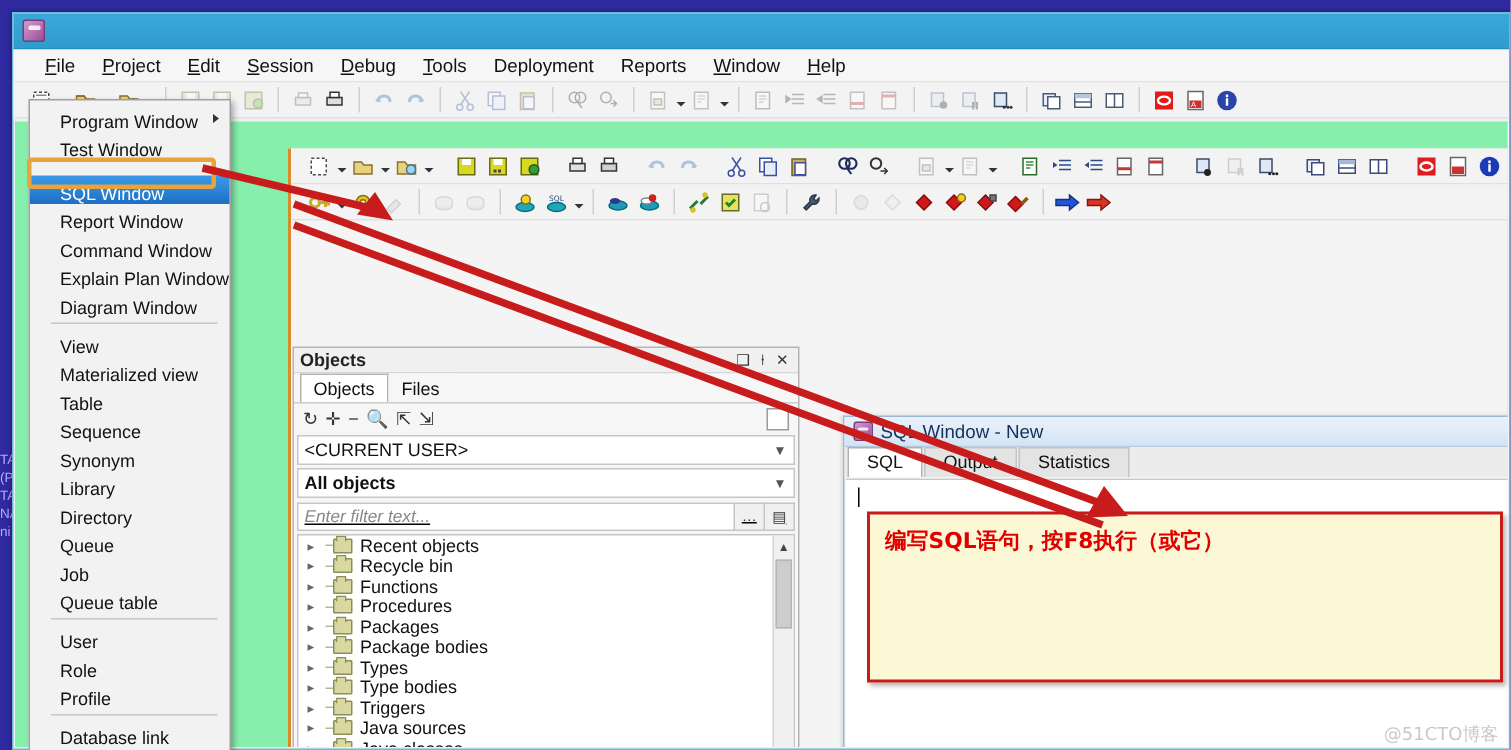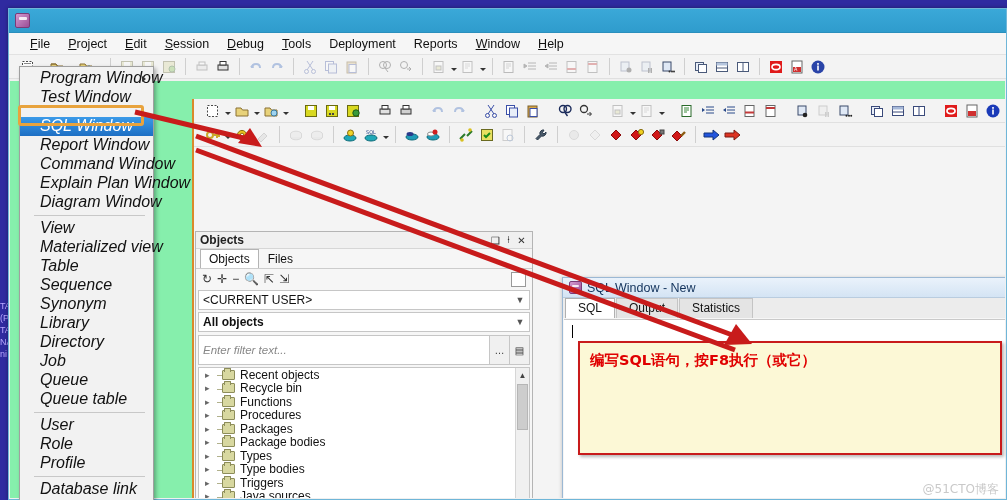--- a/index.html
+++ b/index.html
@@ -68,22 +68,22 @@
   .carat { width:7px; height:19px; display:flex; align-items:flex-end; justify-content:center; padding-bottom:5px;}
   .carat:after{ content:""; border-left:3px solid transparent;border-right:3px solid transparent;border-top:3px solid #333;}
   
   #new-menu {
     position:absolute; left:19px; top:66px; width:135px;
     background:#f2f2f2; border:1px solid #a0a0a0;
     box-shadow:2px 2px 4px rgba(0,0,0,.3);
     padding:2px 0; z-index:60;
   }
   .mi {
-    height:19px; display:flex; align-items:flex-start; padding-left:20px;
-    font-size:16px; color:#111; position:relative; white-space:nowrap;font-style:italic;
+    height:19px; display:flex; align-items:flex-end; padding-left:20px;
+    font-size:12px; color:#111; position:relative; white-space:nowrap;
   }
   .mi.sel { background:linear-gradient(#3b9ae8,#1d6fc4); color:#fff;margin-top:10px; }
   .mi .sub-arrow {
     position:absolute; right:7px; top:7px;
     border-left:4px solid #333; border-top:3px solid transparent; border-bottom:3px solid transparent;
   }
   .mi-sep { height:1px; background:#c8c8c8; margin:3px 8px 3px 14px; }
   #sel-highlight {
     position:absolute; left:18px; top:105px; width:126px; height:21px;
     border:3px solid #e8a33d; border-radius:3px; z-index:70; pointer-events:none;
@@ -122,21 +122,21 @@
   }
   .obj-toolbar .oi { font-size:12px; color:#333; }
   .obj-chk { margin-left:auto; width:15px;height:15px;border:1px solid #999;background:#fff;}
   .combo {
     height:20px; margin:1px 2px; background:#fff; border:1px solid #c6c6c6;
     display:flex; align-items:center; padding:0 4px; font-size:12px; color:#111;
   }
   .combo .cb-label { flex:1; }
   .combo.bold .cb-label { font-weight:bold; }
   .chev { width:10px; text-align:center; color:#555; font-size:9px;}
-  .filter-row { display:flex; margin:2px; height:30px; }
+  .filter-row { display:flex; margin:2px; height:19px;text-decoration:underline; }
   .filter-input {
     flex:1; background:#fff; border:1px solid #c6c6c6; font-size:11.5px;
     color:#888; font-style:italic; padding:0 4px; display:flex; align-items:center;
   }
   .filter-btn { width:20px; border:1px solid #c6c6c6; border-left:none; background:#f0f0f0;
     display:flex;align-items:center;justify-content:center;font-size:10px;color:#333;}
   .tree {
     flex:1; background:#fff; border:1px solid #c6c6c6; margin:0 2px 2px 2px;
     position:relative; overflow:hidden;
   }
@@ -1023,24 +1023,24 @@
     <div class="mi">
       <span>Synonym</span>
     </div>
     <div class="mi">
       <span>Library</span>
     </div>
     <div class="mi">
       <span>Directory</span>
     </div>
     <div class="mi">
+      <span>Queue</span>
+    </div>
+    <div class="mi">
       <span>Job</span>
-    </div>
-    <div class="mi">
-      <span>Queue</span>
     </div>
     <div class="mi">
       <span>Queue table</span>
     </div>
     <div class="mi-sep"></div>
     <div class="mi">
       <span>User</span>
     </div>
     <div class="mi">
       <span>Role</span>

